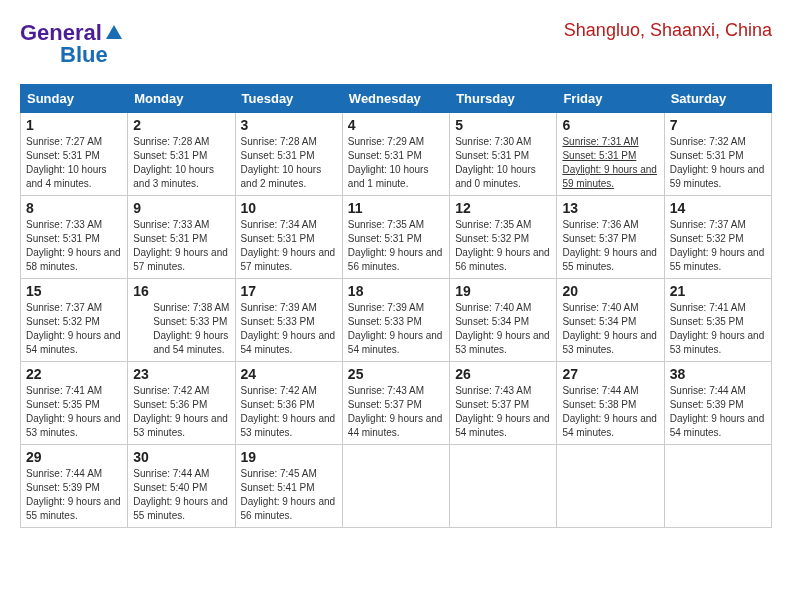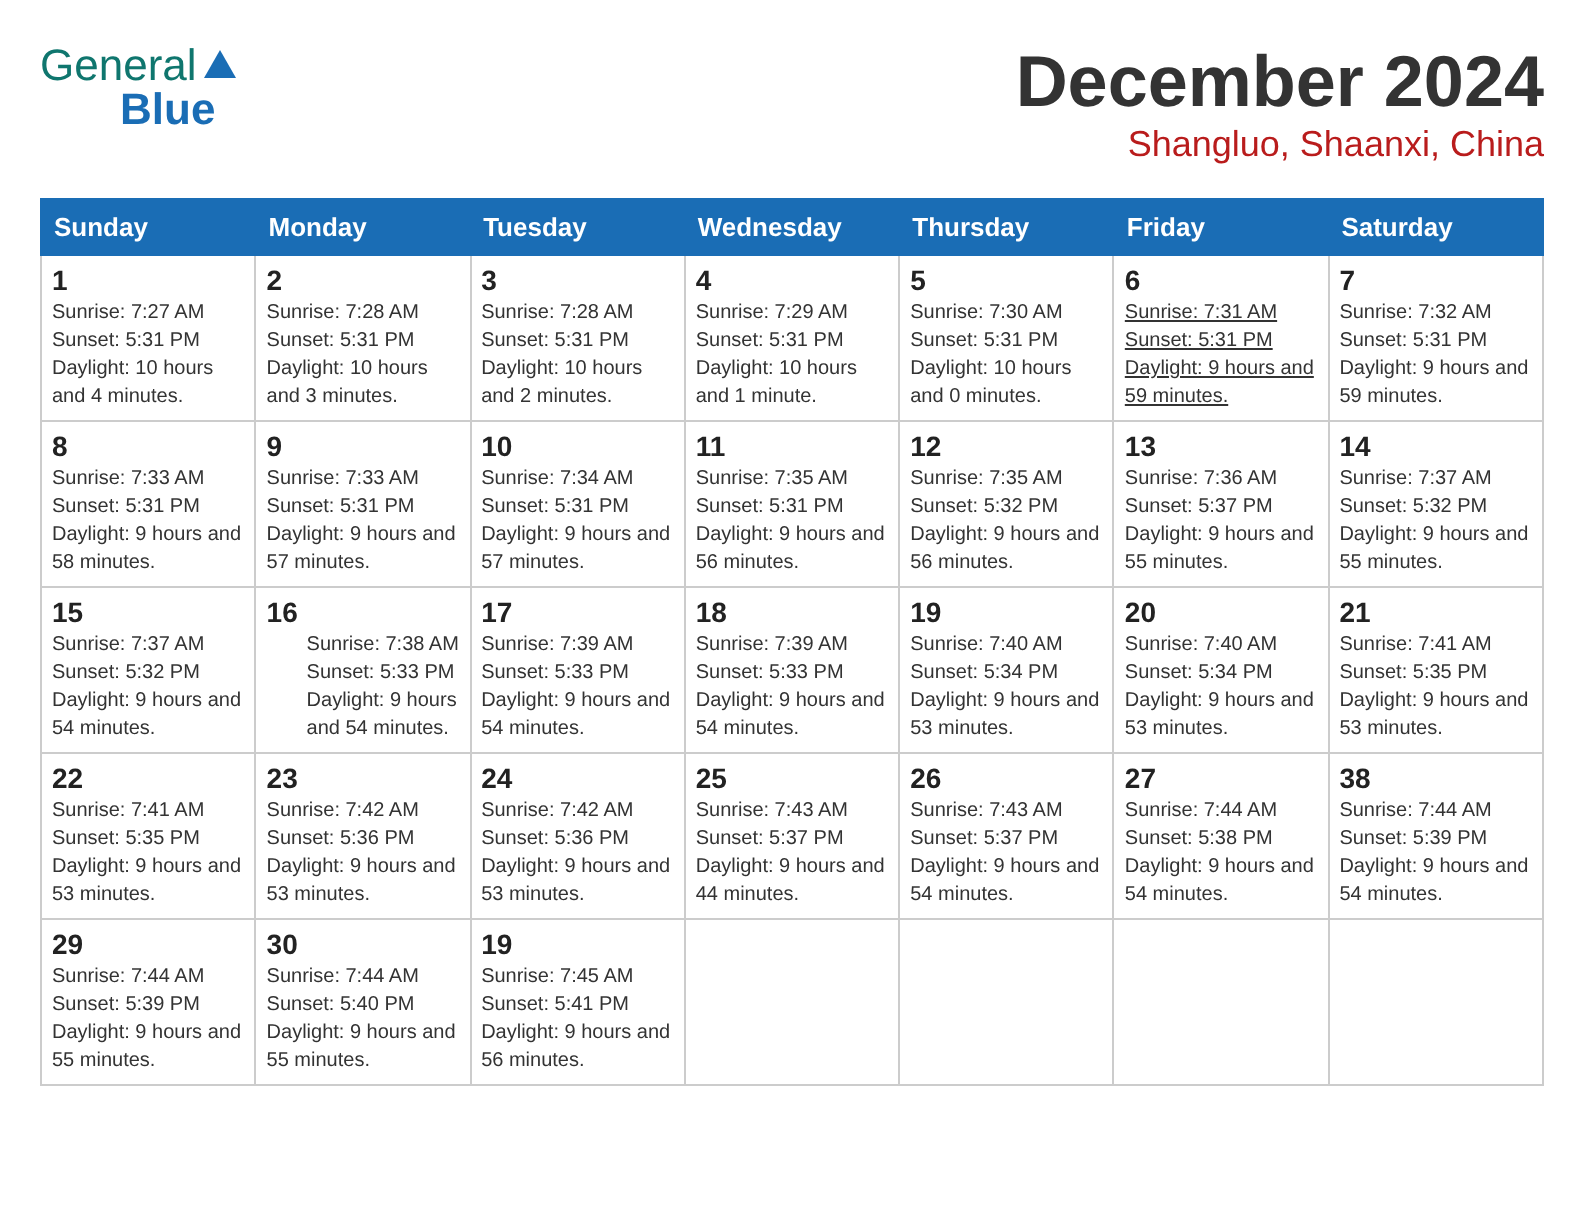--- a/index.html
+++ b/index.html
@@ -20,22 +20,22 @@
       display: flex;
       flex-direction: column;
       align-items: flex-start;
     }
     .logo-text {
       display: flex;
       align-items: center;
     }
     .logo-general {
       font-size: 22px;
-      font-weight: normal;
-      color: #0f766e;
+      font-weight: bold;
+      color: #4c1d95;
     }
     .logo-blue {
       font-size: 22px;
       font-weight: bold;
       color: #1a6db5;
       margin-left: 40px;
     }
     .logo-icon {
       width: 20px;
       height: 20px;
@@ -107,21 +107,20 @@
   <div class="logo">
     <div class="logo-text">
       <span class="logo-general">General</span>
       <svg class="logo-icon" viewBox="0 0 20 20">
         <polygon points="10,2 18,16 2,16" fill="#1a6db5"></polygon>
       </svg>
     </div>
     <span class="logo-blue" style="margin-top:-4px">Blue</span>
   </div>
   <div class="title-block">
-    <div class="month-title">December 2024</div>
     <div class="location">Shangluo, Shaanxi, China</div>
   </div>
 </div>
 
 <table>
   <thead>
     <tr>
     <th>Sunday</th>
         <th>Monday</th>
         <th>Tuesday</th>

